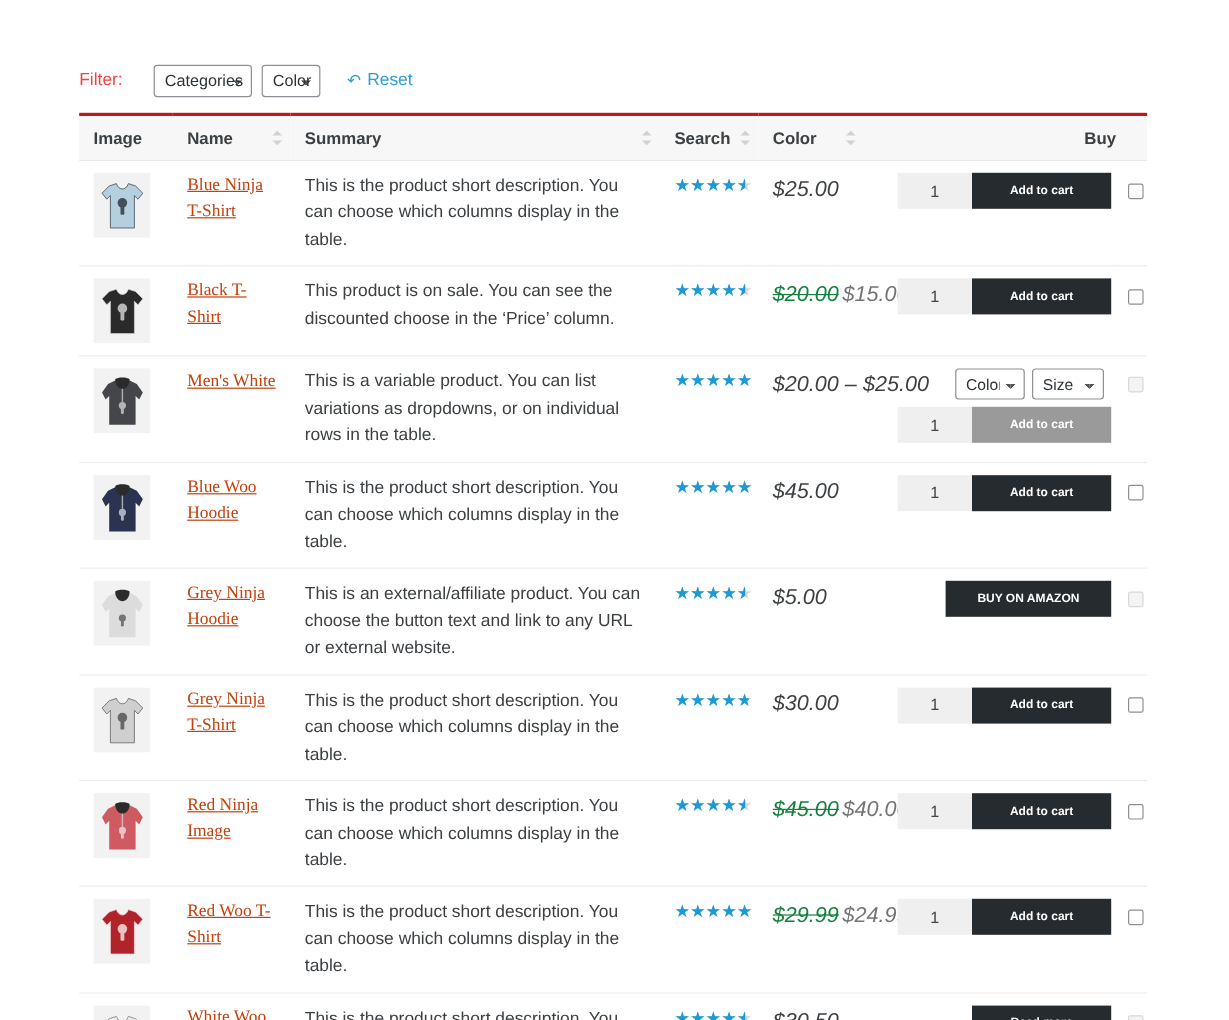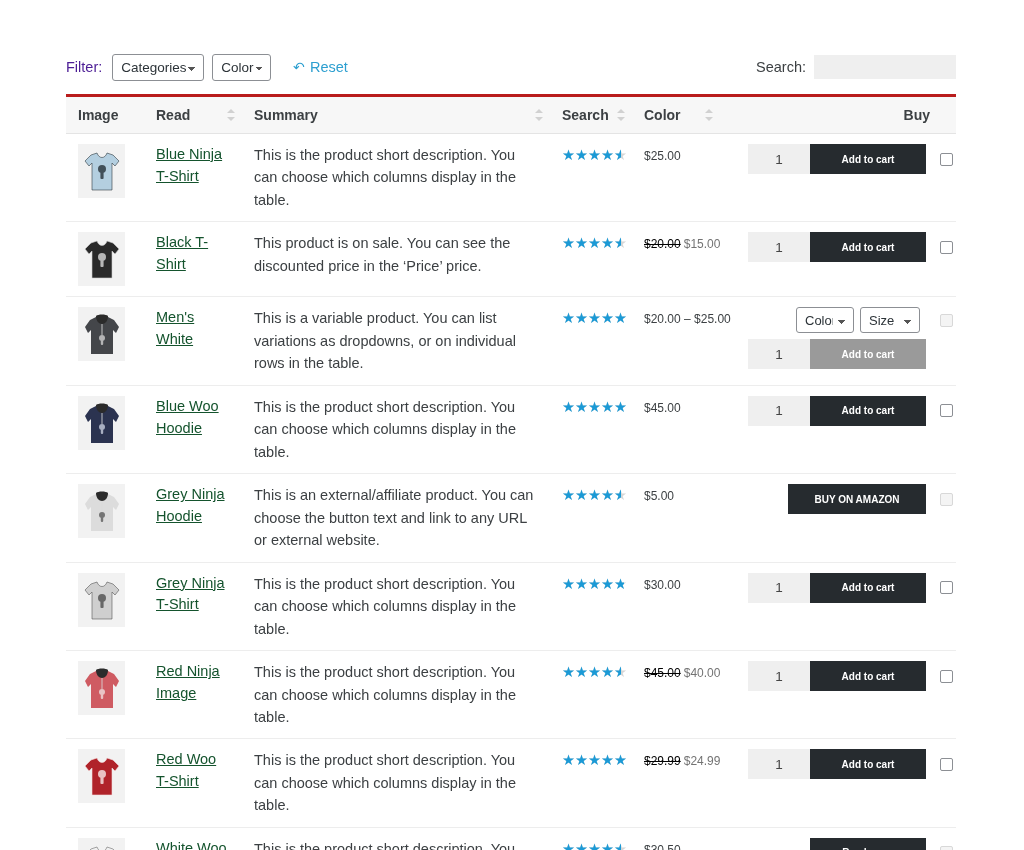--- a/index.html
+++ b/index.html
@@ -10,30 +10,30 @@
     font-family: "Liberation Sans", sans-serif;
     color: #3c4043;
     -webkit-font-smoothing: antialiased;
   }
   .page { width: 1024px; height: 850px; position: relative; }
   .wrap { position: absolute; left: 66px; top: 48px; width: 890px; }
 
   
   .controls { display: flex; align-items: center; justify-content: space-between; height: 38px; }
   .filters { display: flex; align-items: center; gap: 8px; }
-  .filter-label { font-size: 14.5px; color: #4c1d95; margin-right: 2px; }
+  .filter-label { font-size: 14.5px; color: #ef4444; margin-right: 18px; }
   .sel {
     appearance: none; -webkit-appearance: none;
     background: #ffffff;
     border: 1px solid #8c8f94;
     border-radius: 3px;
     font-family: "Liberation Sans", sans-serif;
     font-size: 13.5px;
     color: #2c3338;
-    padding: 4px 16px 4px 8px;
+    padding: 4px 6px 4px 8px;
     height: 27px;
     line-height: 17px;
     background-image:
       linear-gradient(45deg, transparent 50%, #555 50%),
       linear-gradient(135deg, #555 50%, transparent 50%);
     background-position: calc(100% - 11px) 12px, calc(100% - 7px) 12px;
     background-size: 4px 4px, 4px 4px;
     background-repeat: no-repeat;
   }
   .reset-link {
@@ -102,39 +102,39 @@
   .thumb {
     width: 47px; height: 54px;
     background: #f2f2f2;
     display: flex; align-items: center; justify-content: center;
     overflow: hidden;
   }
   .thumb svg { display: block; }
 
   
   .pname {
-    color: #14532d; text-decoration: underline; font-size: 14.5px;
-    line-height: 1.5; cursor: pointer; display: inline-block;
+    color: #c2410c; text-decoration: underline; font-size: 14.5px;
+    line-height: 1.5; cursor: pointer; display: inline-block; font-family: Liberation Serif, serif;
   }
 
   
   .stars { position: relative; display: inline-block; line-height: 1; height: 15px; }
   .stars .base, .stars .fill {
     font-size: 14.5px; letter-spacing: 0px; white-space: nowrap;
     font-family: "DejaVu Sans", sans-serif; line-height: 15px;
   }
   .stars .base { color: #d6d6d6; }
   .stars .fill {
     color: #1b9ad6; position: absolute; left: 0; top: 0;
     overflow: hidden;
   }
 
   
-  .price { font-size: 12px; color: #3c4043; white-space: nowrap; }
-  .price del { color: #000000; text-decoration: line-through; margin-right: 3px; }
+  .price { font-size: 18px; color: #3c4043; white-space: nowrap; font-style: italic; }
+  .price del { color: #15803d; text-decoration: line-through; margin-right: 3px; }
   .price ins { text-decoration: none; color: #737373; }
 
   
   .buy-cell { padding-right: 0 !important; }
   .buy-wrap { display: flex; flex-direction: column; align-items: flex-end; gap: 6px; }
   .buy-row { display: flex; align-items: center; justify-content: flex-end; gap: 0; width: 100%; }
   .qty {
     width: 62px; height: 30px;
     background: #efefef; border: none;
     text-align: center; font-family: "Liberation Sans", sans-serif;
@@ -188,40 +188,36 @@
           <option>Categories</option>
         </select>
         <select class="sel">
           <option>Color</option>
         </select>
         <a class="reset-link">
           <span class="ricon">↷</span>
           <span>Reset</span>
         </a>
       </div>
-      <div class="search-box">
-        <span class="search-label">Search:</span>
-        <input class="search-input" type="text" value="" style="">
-      </div>
     </div>
 
     <table class="products">
       <colgroup>
         <col class="c-image">
           <col class="c-name">
           <col class="c-summary">
         <col class="c-reviews">
           <col class="c-price">
           <col class="c-buy">
       </colgroup>
       <thead>
         <tr>
           <th>Image</th>
           <th class="sortable">
-            <span>Read</span>
+            <span>Name</span>
             <span class="sort-ind">
                 <i class="up"></i>
                 <i class="down"></i>
               </span>
           </th>
           <th class="sortable">
             <span>Summary</span>
             <span class="sort-ind">
                 <i class="up"></i>
                 <i class="down"></i>
@@ -277,21 +273,21 @@
                 <svg width="36" height="42" viewBox="0 0 36 42">
                   <path d="M13 3 L7 5 L1 11 L5 16 L8 13 L8 40 L28 40 L28 13 L31 16 L35 11 L29 5 L23 3 C22 6 20 7.5 18 7.5 C16 7.5 14 6 13 3 Z" fill="#2a2a2a" stroke="#cfcfcf" stroke-width=".6"></path>
                   <g fill="#cfcfcf" opacity=".85">
                     <circle cx="18" cy="19" r="4"></circle>
                     <rect x="16.4" y="22" width="3.2" height="7" rx="1"></rect>
                   </g>
                 </svg>
               </span>
             </td>
             <td><a class="pname">Black T-Shirt</a></td>
-            <td><span>This product is on sale. You can see the discounted price in the ‘Price’ price.</span></td>
+            <td><span>This product is on sale. You can see the discounted choose in the ‘Price’ column.</span></td>
             <td><span class="stars"><span class="base">★★★★★</span><span class="fill" style="width:90%">★★★★★</span></span></td>
             <td><span class="price"><del>$20.00</del><ins>$15.00</ins></span></td>
             <td class="buy-cell">
               <div class="buy-wrap">
                 <div class="buy-row">
                   <input class="qty" type="number" value="1" style="">
                   <button class="btn-cart">Add to cart</button>
                   <span class="cb"></span>
                 </div>
               </div>

